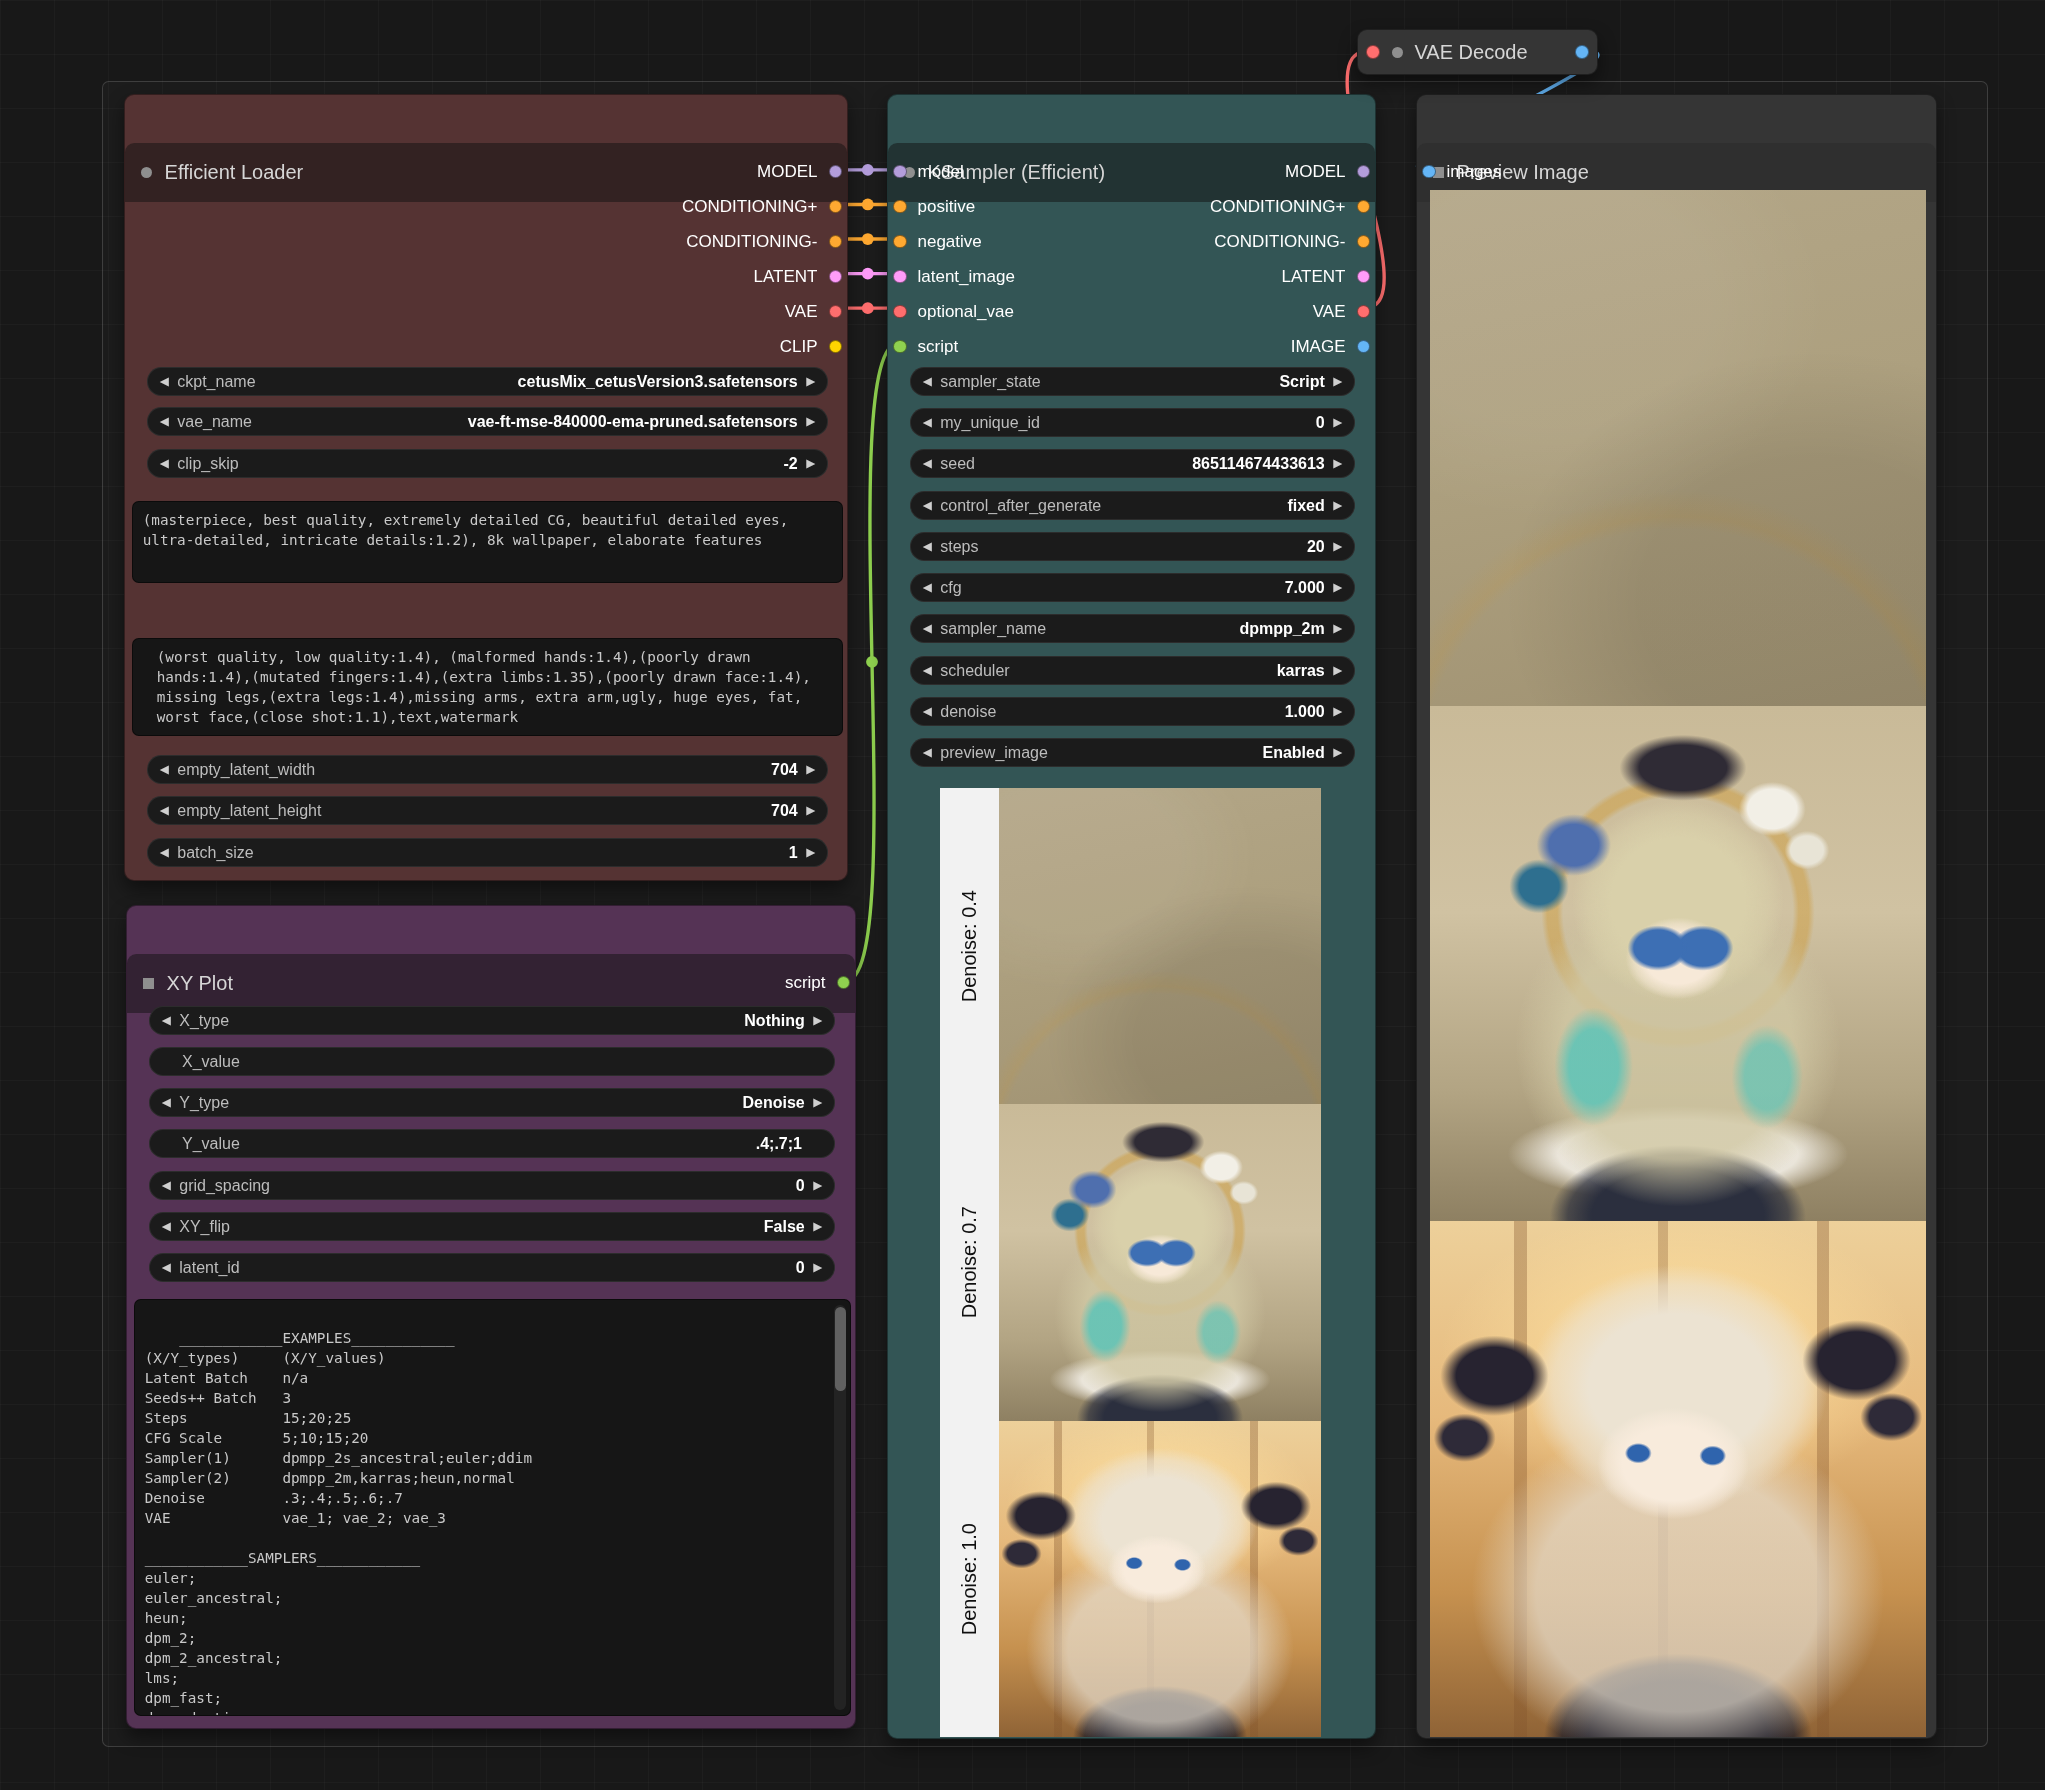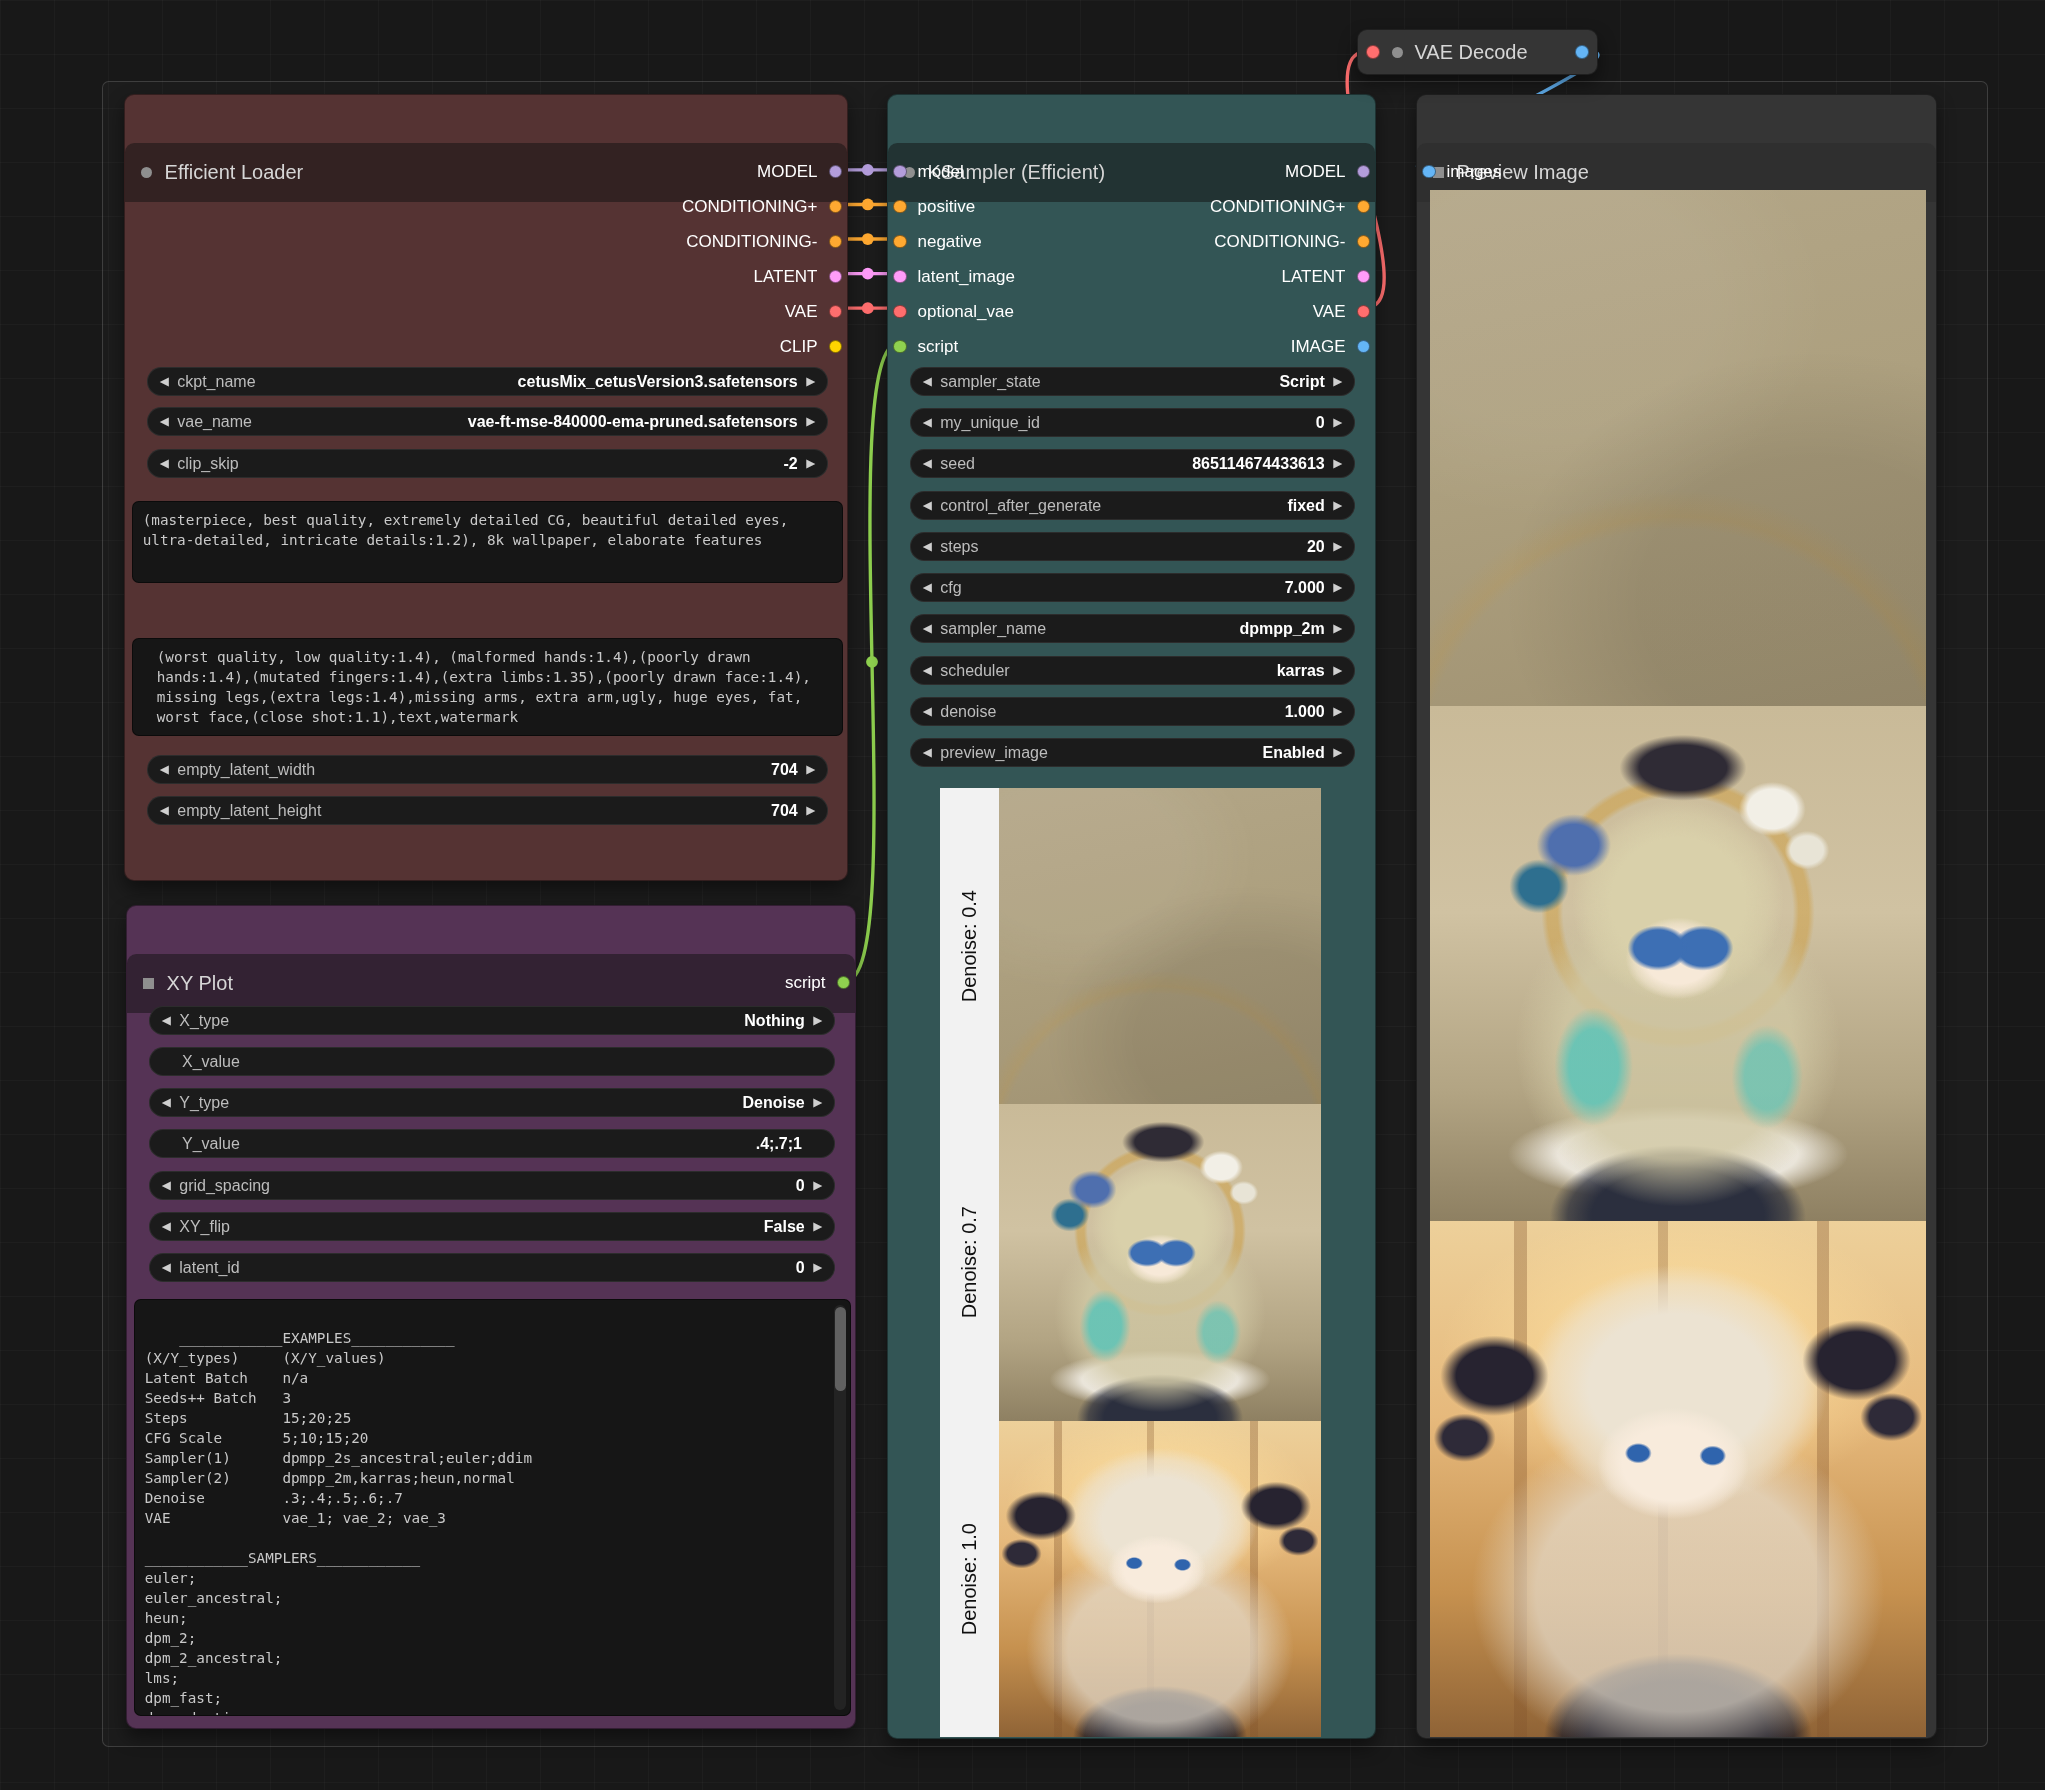--- a/index.html
+++ b/index.html
@@ -217,20 +217,26 @@
     <span>empty_latent_width</span>
     <span class="wvalue">704</span>
     <span class="arr arr-r"></span>
   </div>
   <div class="widget" style="top:701px">
     <span class="arr arr-l"></span>
     <span>empty_latent_height</span>
     <span class="wvalue">704</span>
     <span class="arr arr-r"></span>
   </div>
+  <div class="widget" style="top:743px">
+    <span class="arr arr-l"></span>
+    <span>batch_size</span>
+    <span class="wvalue">1</span>
+    <span class="arr arr-r"></span>
+  </div>
 </div>
 
 <div class="node ksampler" style="background: rgb(51, 85, 85);">
   <div class="nheader" style="background: rgb(34, 51, 51);">
     <span class="cdot"></span>
     <span>KSampler (Efficient)</span>
   </div>
   <div class="slots">
     <div class="srow dual">
       <span class="inpair">

